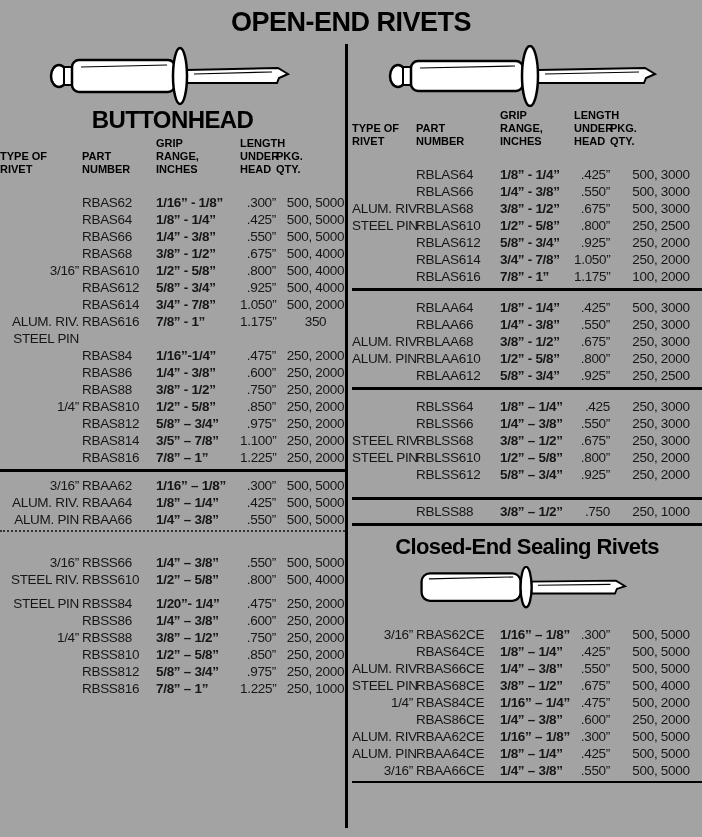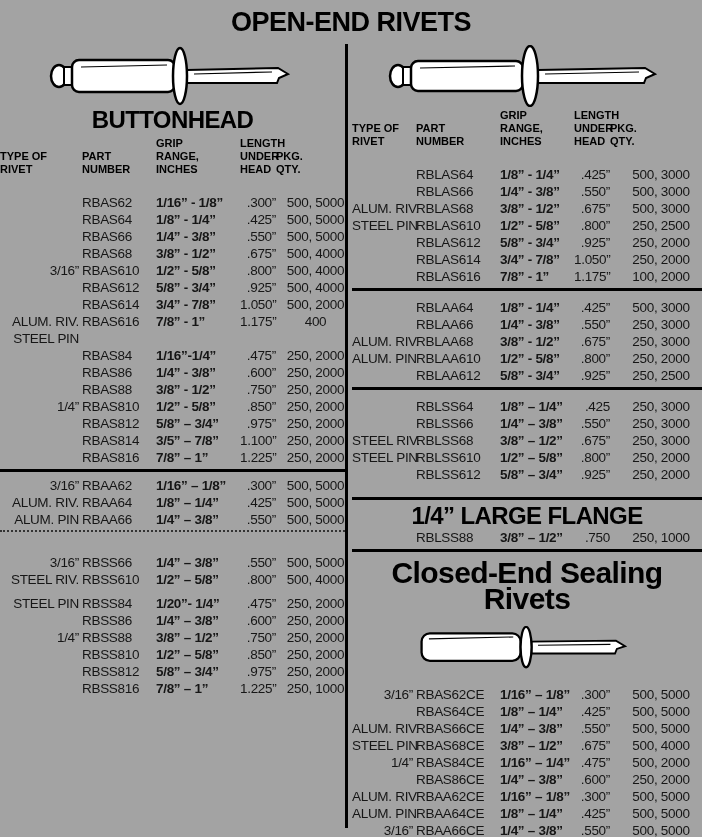--- a/index.html
+++ b/index.html
@@ -23,21 +23,21 @@
   .col-right { width: 350px; margin-left: 7px; }
 
   .illus { display: flex; justify-content: center; align-items: center; margin-top: 2px; height: 58px; }
   .illus.small { height: 44px; }
   svg.rivet { display: block; }
 
   h2.section-title {
     font-size: 24px; font-weight: 700; text-align: center;
     letter-spacing: -0.6px; margin-top: 2px; line-height: 26px; color:#000;
   }
-  h2.closed-title { margin: 8px 0 14px; font-size: 30px; }
+  h2.closed-title { margin: 8px 0 6px; font-size: 22px; }
 
   .thead {
     display: grid; align-items: end;
     margin-top: 4px; padding-bottom: 8px;
   }
   .thead span {
     text-align: left; white-space: pre-line;
     font-weight: 700; font-size: 11px; line-height: 13px; color:#000;
   }
   .col-left  .thead, .col-left  .tbody .trow { grid-template-columns: 82px 74px 84px 36px 69px; }
@@ -152,21 +152,21 @@
             <span class="c1">RBAS614</span>
             <span class="c2">3/4” - 7/8”</span>
             <span class="c3">1.050”</span>
             <span class="c4">500, 2000</span>
           </div>
           <div class="trow">
             <span class="c0">ALUM. RIV.</span>
             <span class="c1">RBAS616</span>
             <span class="c2">7/8” - 1”</span>
             <span class="c3">1.175”</span>
-            <span class="c4">400</span>
+            <span class="c4">350</span>
           </div>
           <div class="trow">
             <span class="c0">STEEL PIN</span>
             <span class="c1"></span>
             <span class="c2"></span>
             <span class="c3"></span>
             <span class="c4"></span>
           </div>
           <div class="trow">
             <span class="c0"></span>
@@ -454,21 +454,20 @@
           </div>
           <div class="trow">
             <span class="c0"></span>
             <span class="c1">RBLSS612</span>
             <span class="c2">5/8” – 3/4”</span>
             <span class="c3">.925”</span>
             <span class="c4">250, 2000</span>
           </div>
         </div>
       <div class="rule-thick mt14"></div>
-      <h2 class="section-title">1/4” LARGE FLANGE</h2>
       <div class="tbody">
           <div class="trow">
             <span class="c0"></span>
             <span class="c1">RBLSS88</span>
             <span class="c2">3/8” – 1/2”</span>
             <span class="c3">.750</span>
             <span class="c4">250, 1000</span>
           </div>
         </div>
       <div class="rule-thick"></div>

